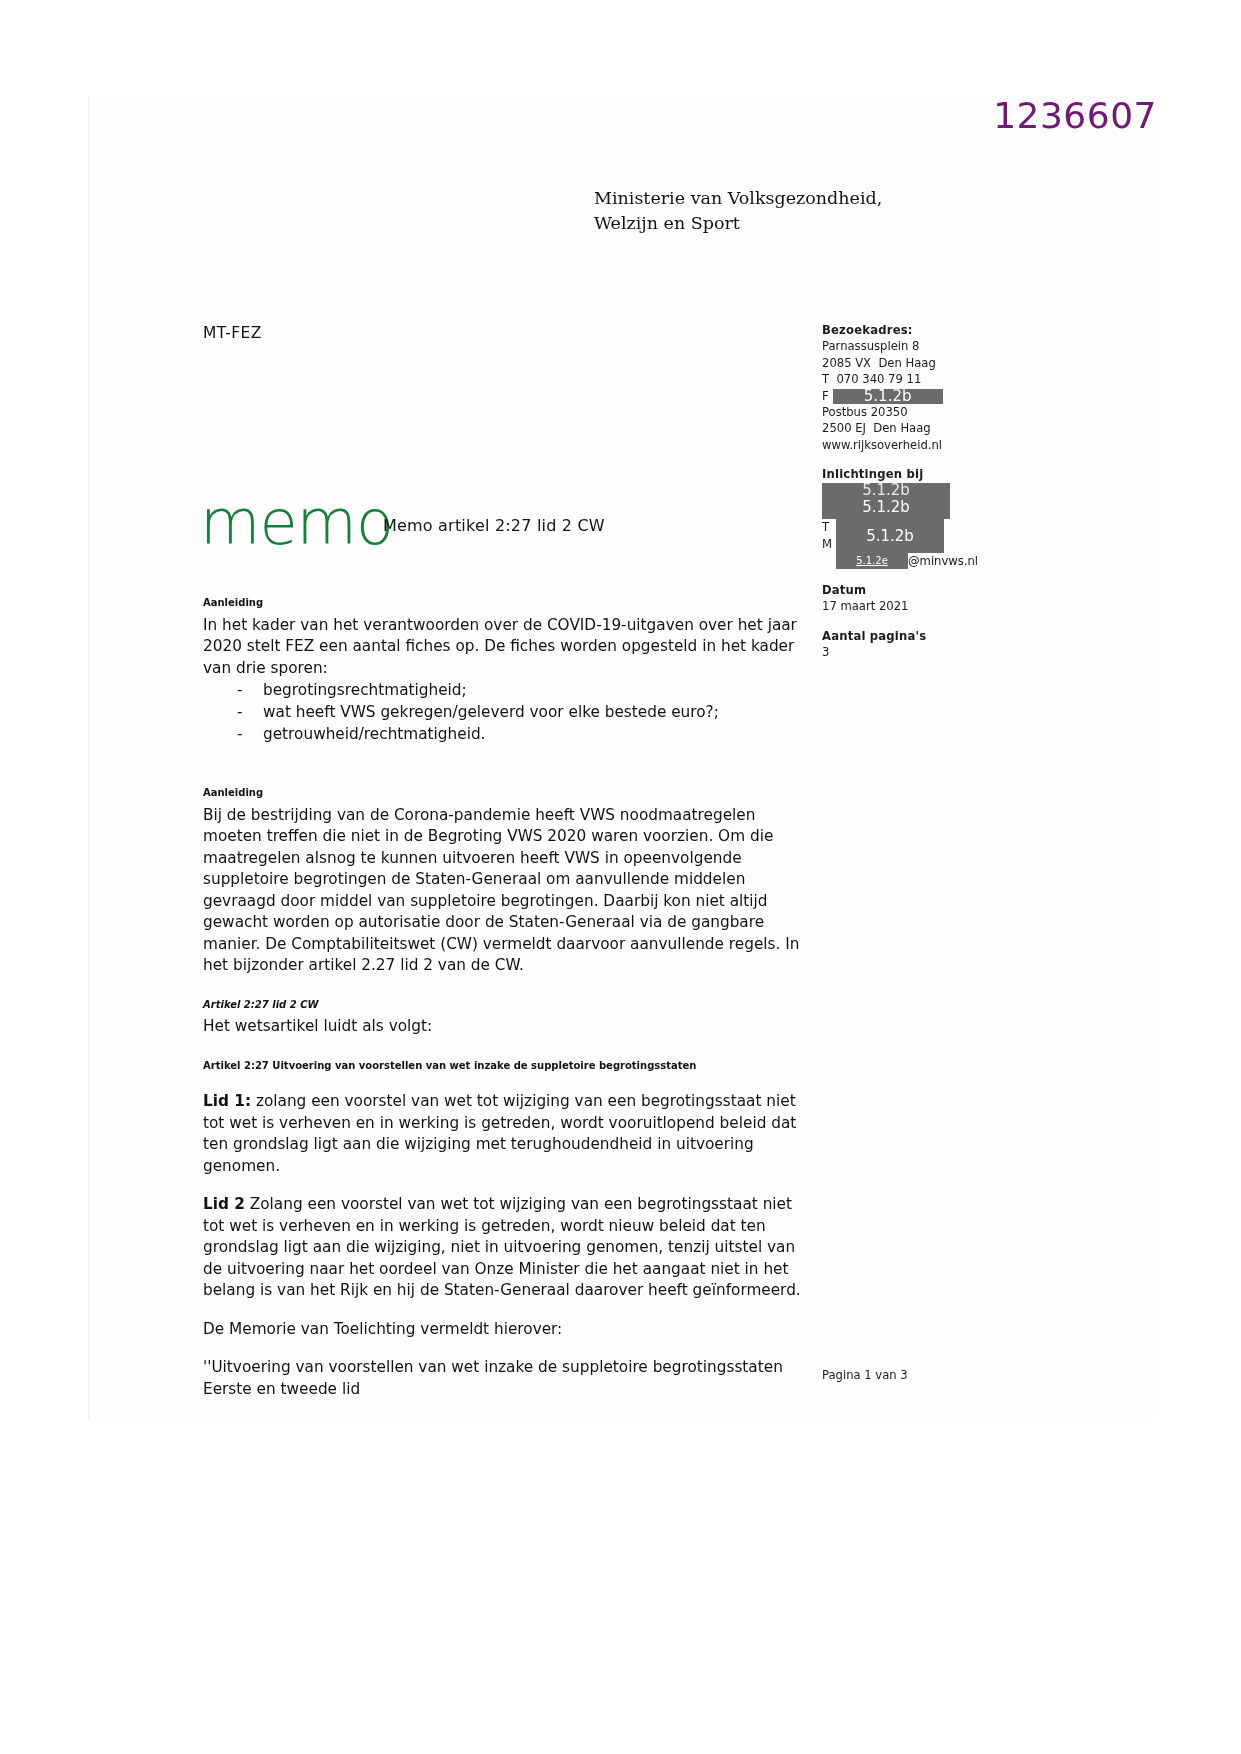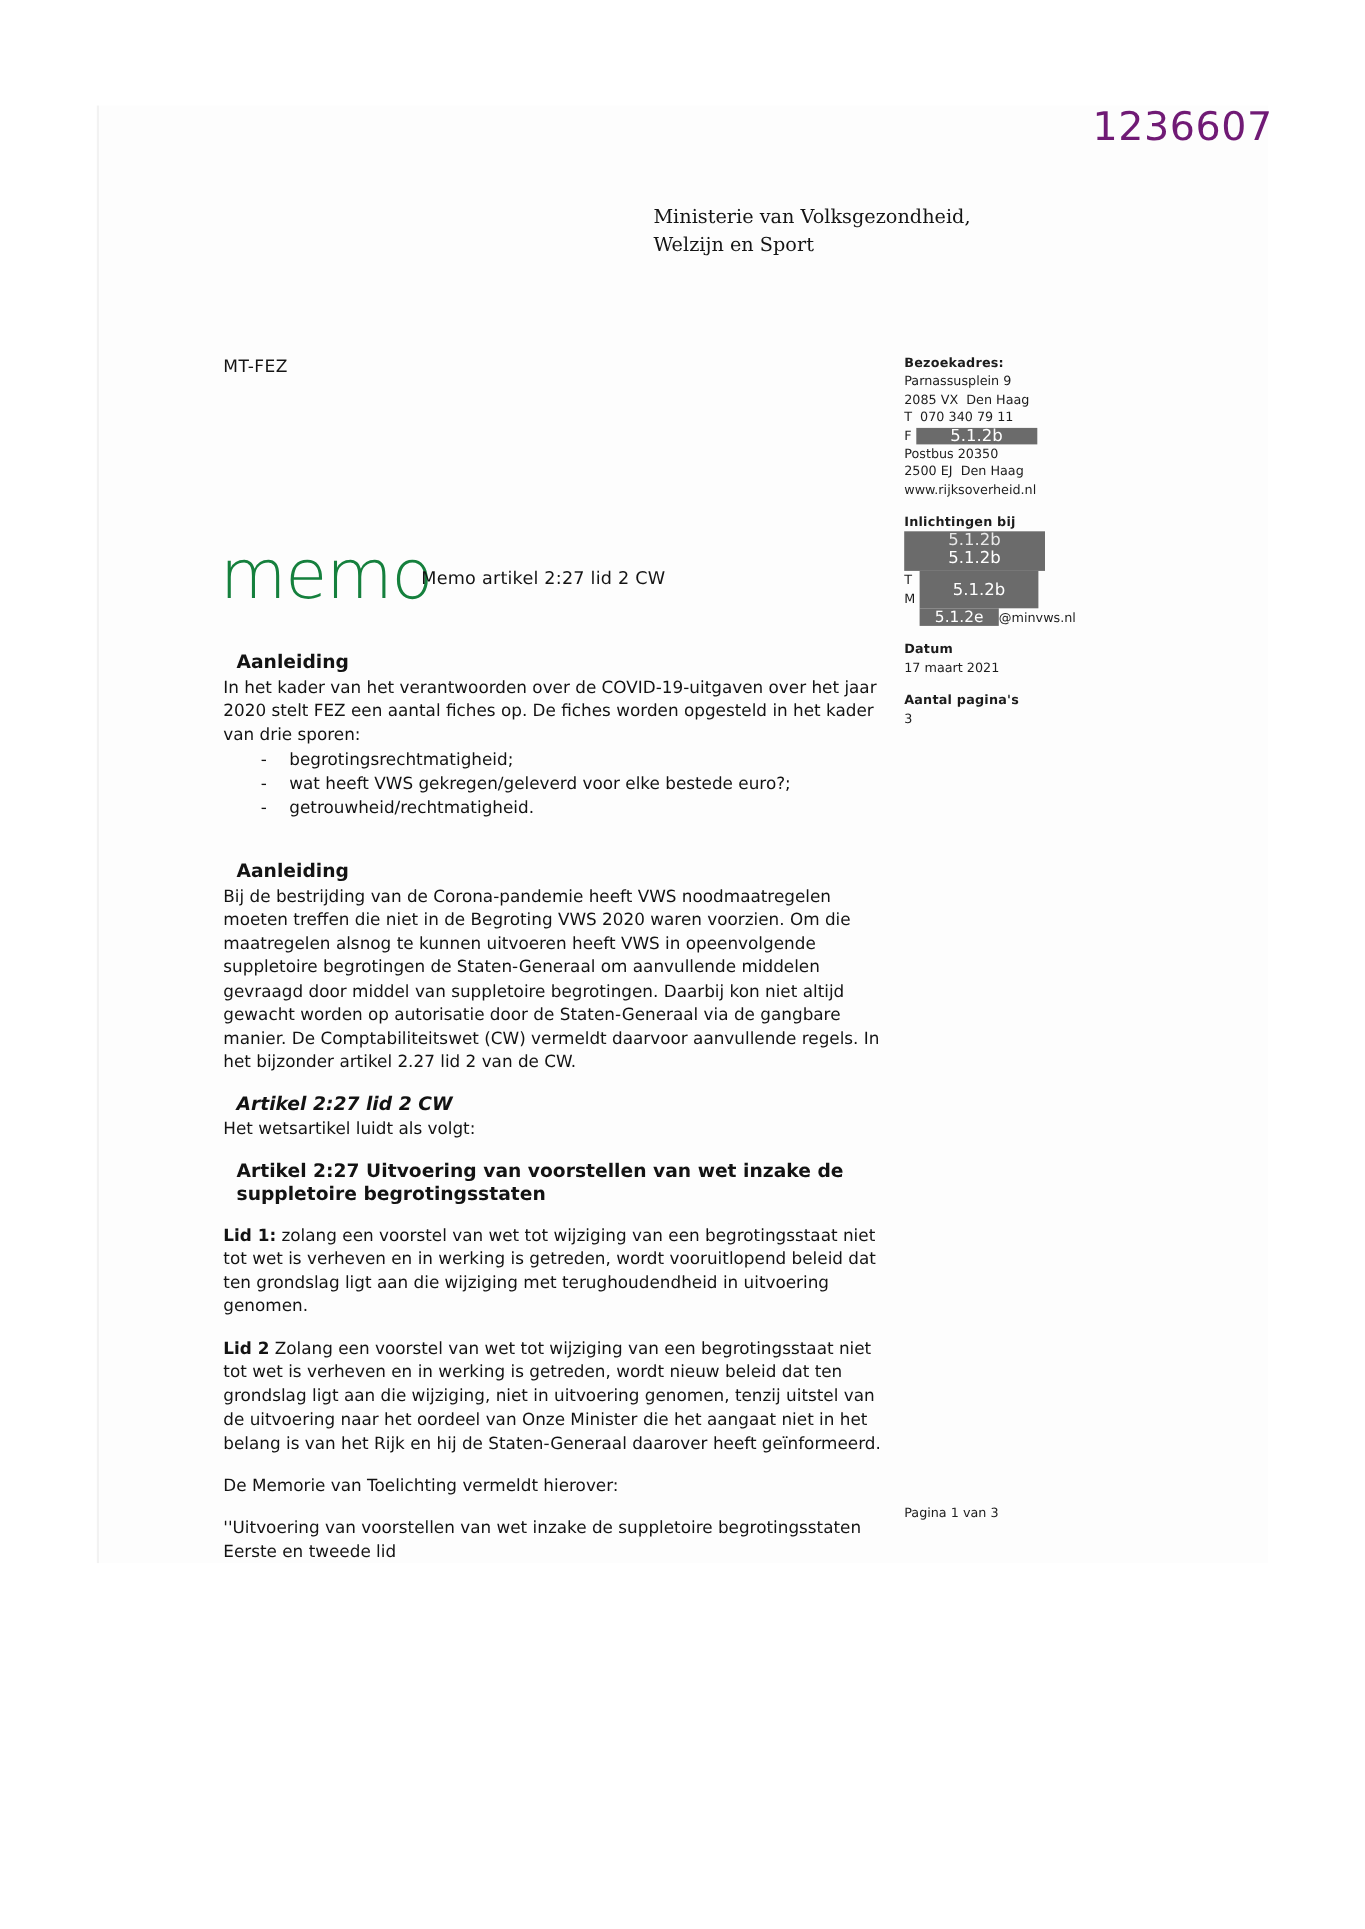--- a/index.html
+++ b/index.html
@@ -110,41 +110,41 @@
     display: inline-block;
     text-align: center;
     font-size: 15px;
     line-height: 15px;
     vertical-align: middle;
   }
   .redact-f { width: 110px; height: 15px; margin-left: 4px; }
   .redact-wide1 { width: 128px; height: 17px; color: #e8e8e8; }
   .redact-wide2 { width: 128px; height: 19px; }
   .redact-tm { width: 108px; height: 34px; line-height: 34px; }
-  .redact-mail { width: 72px; height: 16px; font-size: 14px; line-height: 16px; }
+  .redact-mail { width: 72px; height: 16px; font-size: 10px; line-height: 16px; text-decoration: underline; }
 
   .tm-row { display: flex; align-items: flex-start; }
   .tm-labels { width: 14px; font-size: 11.6px; line-height: 17px; }
   .mail-row { margin-left: 14px; display: flex; align-items: center; }
   .mail-at { font-size: 11.6px; margin-left: 0px; }
 
   
   .body {
     position: absolute;
     left: 203px;
     top: 592px;
     width: 600px;
     font-size: 15.3px;
     line-height: 21.5px;
     color: #131313;
   }
   .body h3 {
-    font-size: 17px;
+    font-size: 10px;
     font-weight: bold;
-    margin: 0 0 1px 12px;
+    margin: 0 0 1px 0;
     line-height: 21.5px;
   }
   .body h3.ital { font-style: italic; }
   .body p { margin: 0 0 17px 0; }
   .body p.tight { margin-bottom: 0; }
   .body ul {
     margin: 0 0 17px 0;
     padding: 0;
     list-style: none;
   }
@@ -185,21 +185,21 @@
 <div class="addressee">MT-FEZ</div>
 
 <div class="memo-word">memo</div>
 <div class="memo-subject">Memo artikel 2:27 lid 2 CW</div>
 
 <div class="meta">
 
 
   <div class="blk">
     <span class="lbl">Bezoekadres:</span>
-    <span class="ln">Parnassusplein 9</span>
+    <span class="ln">Parnassusplein 8</span>
     <span class="ln">2085 VX  Den Haag</span>
     <span class="ln"><span>T</span>&nbsp;&nbsp;<span>070 340 79 11</span></span>
     <span class="ln"><span>F</span><span class="redact redact-f">5.1.2b</span></span>
     <span class="ln">Postbus 20350</span>
     <span class="ln">2500 EJ  Den Haag</span>
     <span class="ln">www.rijksoverheid.nl</span>
   </div>
 
   <div class="blk">
     <span class="lbl">Inlichtingen bij</span>

